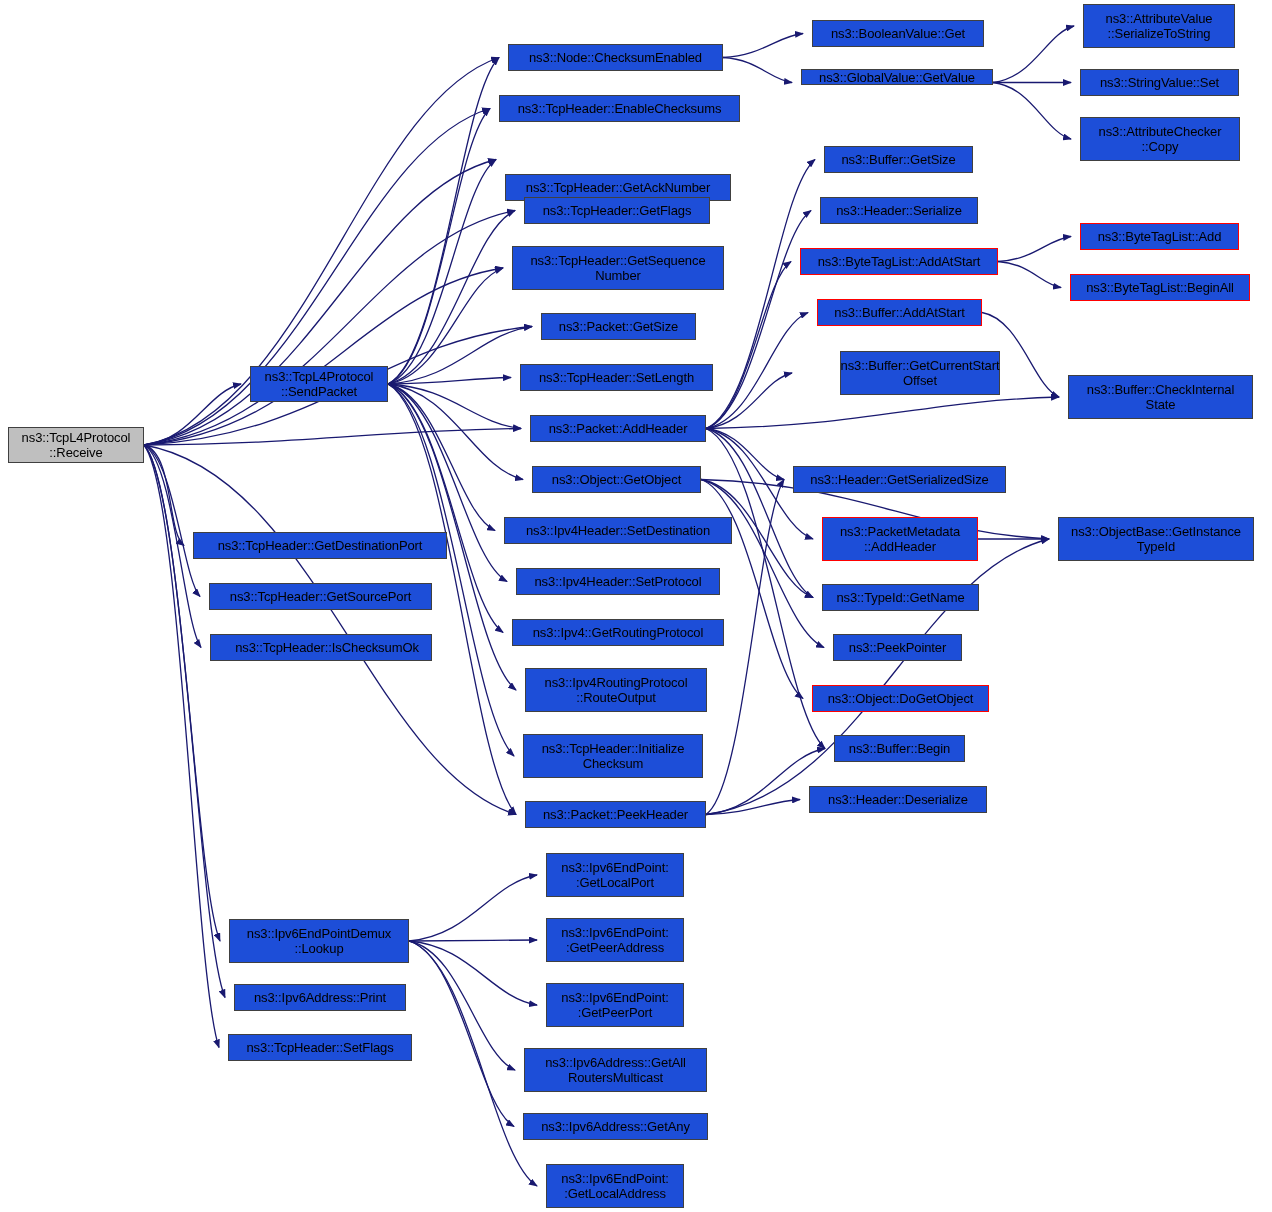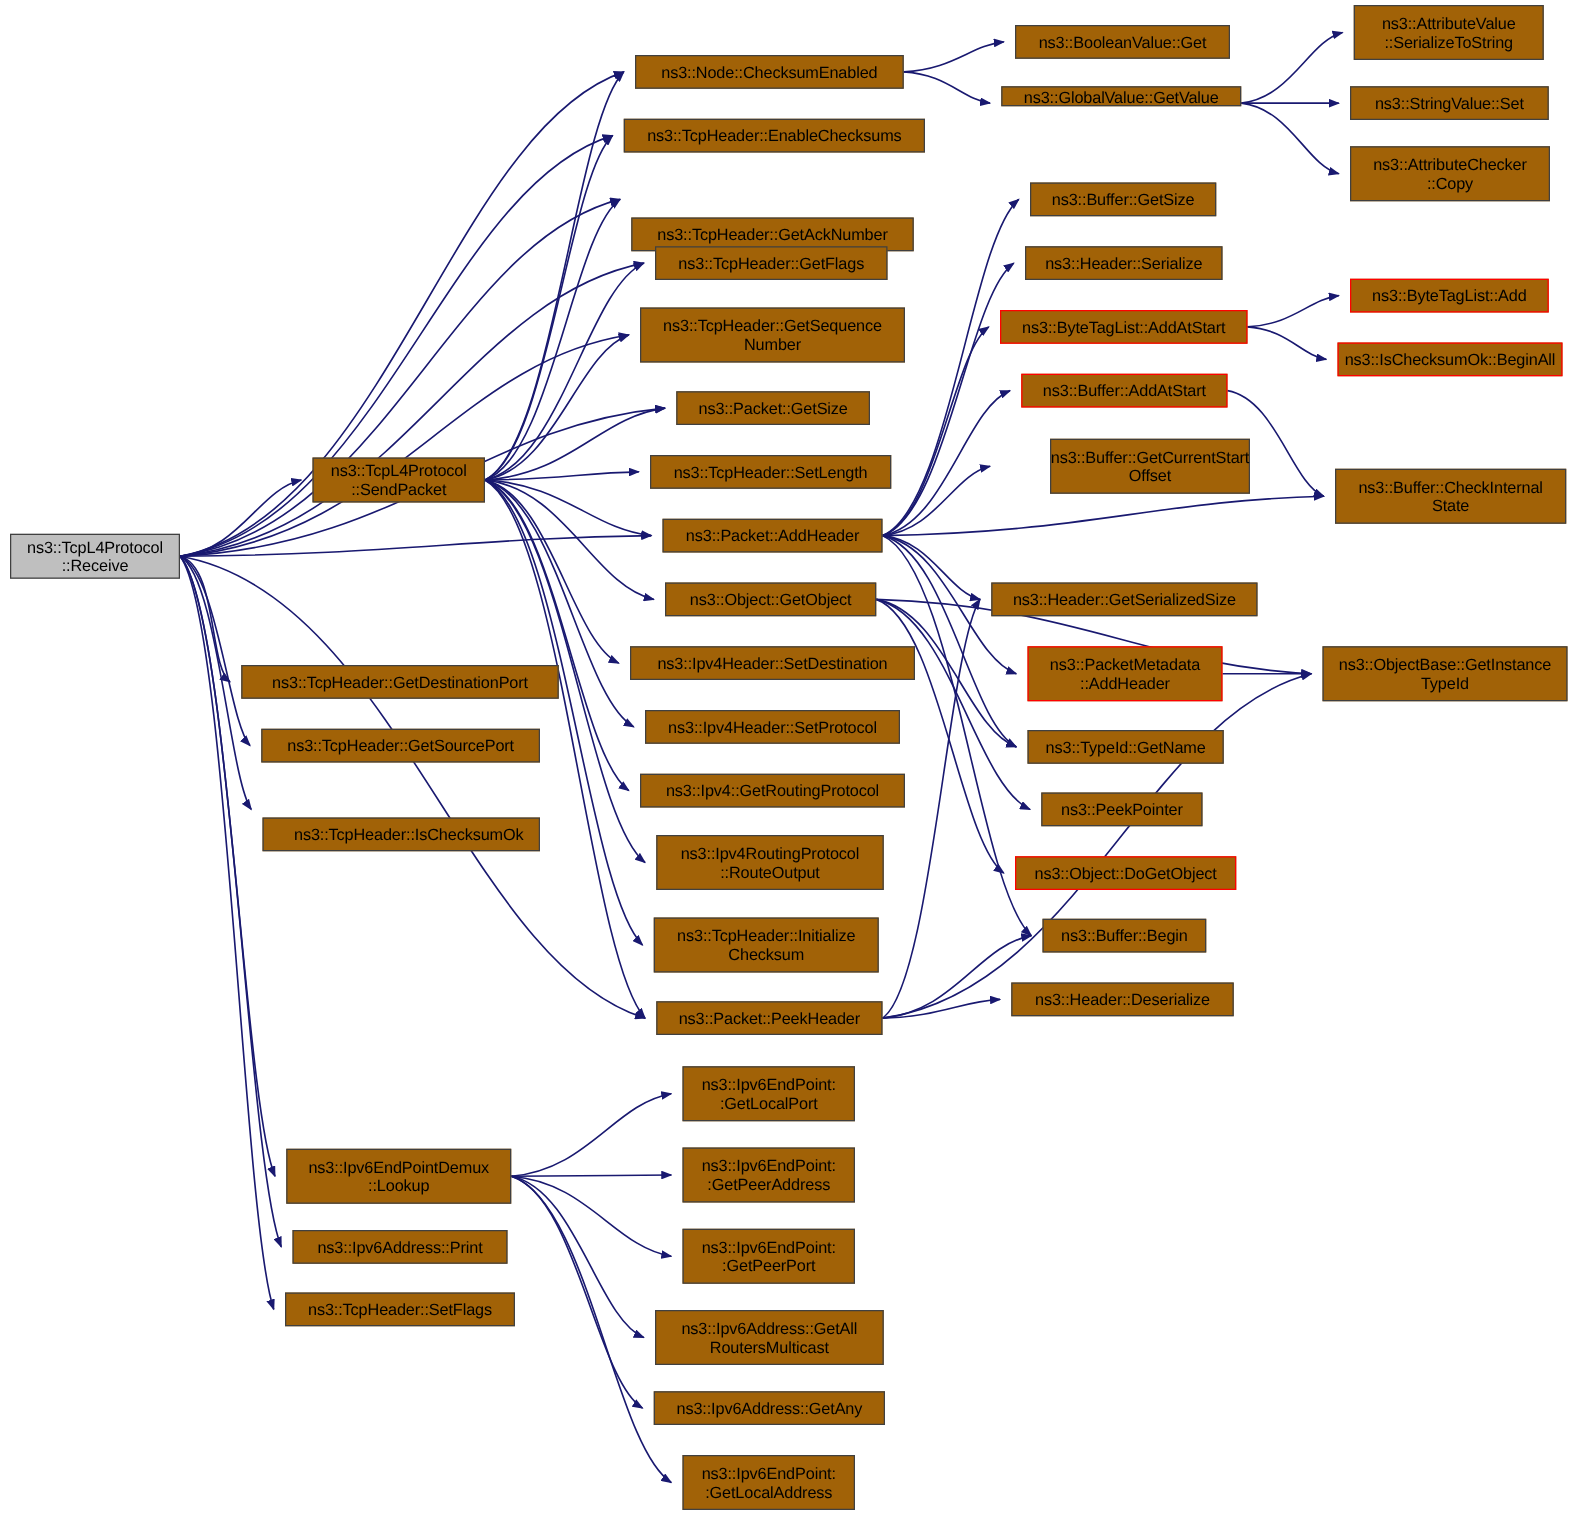--- a/index.html
+++ b/index.html
@@ -8,21 +8,21 @@
     width:1272px;height:1212px;
     background:#ffffff;
     font-family:"Liberation Sans","DejaVu Sans",sans-serif;
     overflow:hidden;
   }
   #edges{position:absolute;left:0;top:0;width:1272px;height:1212px;pointer-events:none;}
   .node{
     position:absolute;
     box-sizing:border-box;
     border:1px solid #404040;
-    background:#a16207;
+    background:#1d4ed8;
     color:#000000;
     font-size:13px;
     line-height:15px;
     display:flex;
     align-items:center;
     justify-content:center;
     text-align:center;
     white-space:pre-line;
     letter-spacing:-0.1px;
     padding:0 4px;
@@ -124,34 +124,34 @@
       <div class="node" style="left: 504px; top: 517px; width: 228px; height: 27px;">ns3::Ipv4Header::SetDestination</div>
       <div class="node" style="left: 516px; top: 568px; width: 204px; height: 27px;">ns3::Ipv4Header::SetProtocol</div>
       <div class="node" style="left: 512px; top: 619px; width: 212px; height: 27px;">ns3::Ipv4::GetRoutingProtocol</div>
       <div class="node" style="left: 525px; top: 668px; width: 182px; height: 44px;">ns3::Ipv4RoutingProtocol
 ::RouteOutput</div>
       <div class="node" style="left: 523px; top: 734px; width: 180px; height: 44px;">ns3::TcpHeader::Initialize
 Checksum</div>
       <div class="node" style="left: 525px; top: 801px; width: 181px; height: 27px;">ns3::Packet::PeekHeader</div>
       <div class="node" style="left: 193px; top: 532px; width: 254px; height: 27px;">ns3::TcpHeader::GetDestinationPort</div>
       <div class="node" style="left: 209px; top: 583px; width: 223px; height: 27px;">ns3::TcpHeader::GetSourcePort</div>
-      <div class="node" style="left: 210px; top: 654px; width: 222px; height: 27px; padding-left: 16px;">ns3::TcpHeader::IsChecksumOk</div>
+      <div class="node" style="left: 210px; top: 634px; width: 222px; height: 27px; padding-left: 16px;">ns3::TcpHeader::IsChecksumOk</div>
       <div class="node" style="left: 812px; top: 20px; width: 172px; height: 27px;">ns3::BooleanValue::Get</div>
       <div class="node" style="left: 801px; top: 69px; width: 192px; height: 16px;">ns3::GlobalValue::GetValue</div>
       <div class="node" style="left: 1083px; top: 4px; width: 152px; height: 44px;">ns3::AttributeValue
 ::SerializeToString</div>
       <div class="node" style="left: 1080px; top: 69px; width: 159px; height: 27px;">ns3::StringValue::Set</div>
       <div class="node" style="left: 1080px; top: 117px; width: 160px; height: 44px;">ns3::AttributeChecker
 ::Copy</div>
       <div class="node" style="left: 824px; top: 146px; width: 149px; height: 27px;">ns3::Buffer::GetSize</div>
       <div class="node" style="left: 820px; top: 197px; width: 158px; height: 27px;">ns3::Header::Serialize</div>
       <div class="node red" style="left: 800px; top: 248px; width: 198px; height: 27px;">ns3::ByteTagList::AddAtStart</div>
       <div class="node red" style="left: 817px; top: 299px; width: 165px; height: 27px;">ns3::Buffer::AddAtStart</div>
       <div class="node red" style="left: 1080px; top: 223px; width: 159px; height: 27px;">ns3::ByteTagList::Add</div>
-      <div class="node red" style="left: 1070px; top: 274px; width: 180px; height: 27px;">ns3::IsChecksumOk::BeginAll</div>
+      <div class="node red" style="left: 1070px; top: 274px; width: 180px; height: 27px;">ns3::ByteTagList::BeginAll</div>
       <div class="node" style="left: 840px; top: 351px; width: 160px; height: 44px;">ns3::Buffer::GetCurrentStart
 Offset</div>
       <div class="node" style="left: 1068px; top: 375px; width: 185px; height: 44px;">ns3::Buffer::CheckInternal
 State</div>
       <div class="node" style="left: 793px; top: 466px; width: 213px; height: 27px;">ns3::Header::GetSerializedSize</div>
       <div class="node red" style="left: 822px; top: 517px; width: 156px; height: 44px;">ns3::PacketMetadata
 ::AddHeader</div>
       <div class="node" style="left: 1058px; top: 517px; width: 196px; height: 44px;">ns3::ObjectBase::GetInstance
 TypeId</div>
       <div class="node" style="left: 822px; top: 584px; width: 157px; height: 27px;">ns3::TypeId::GetName</div>

